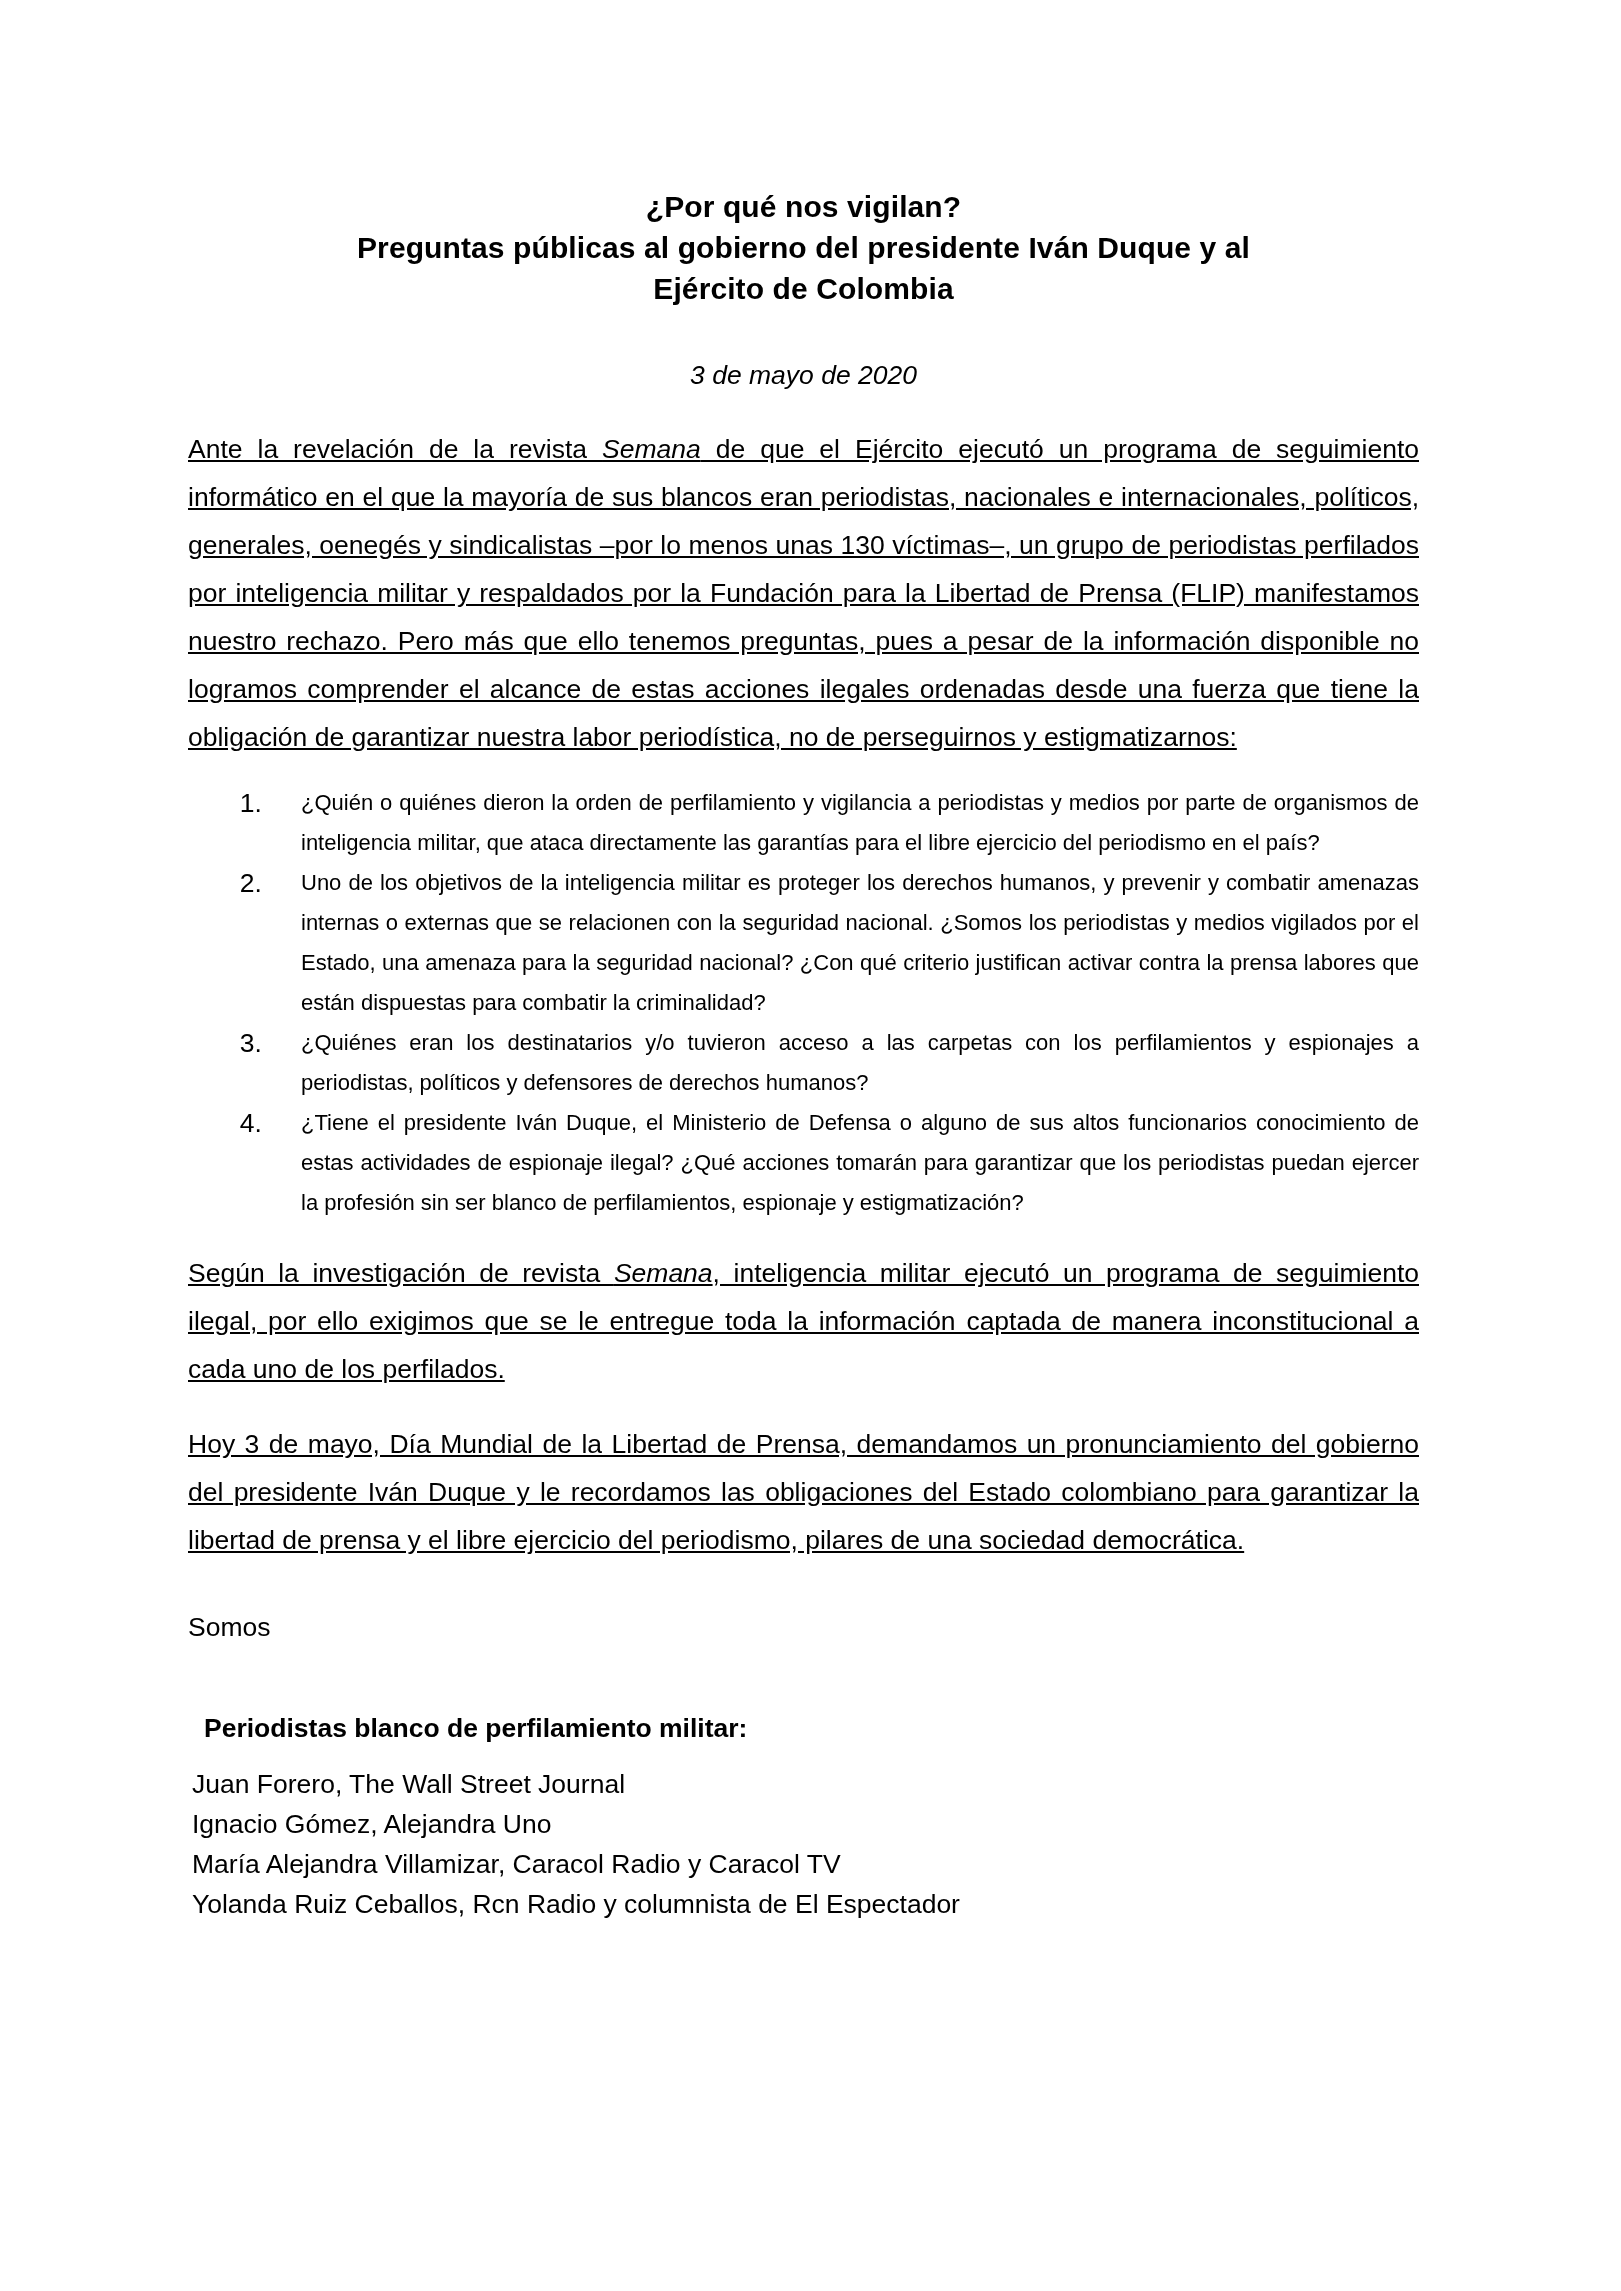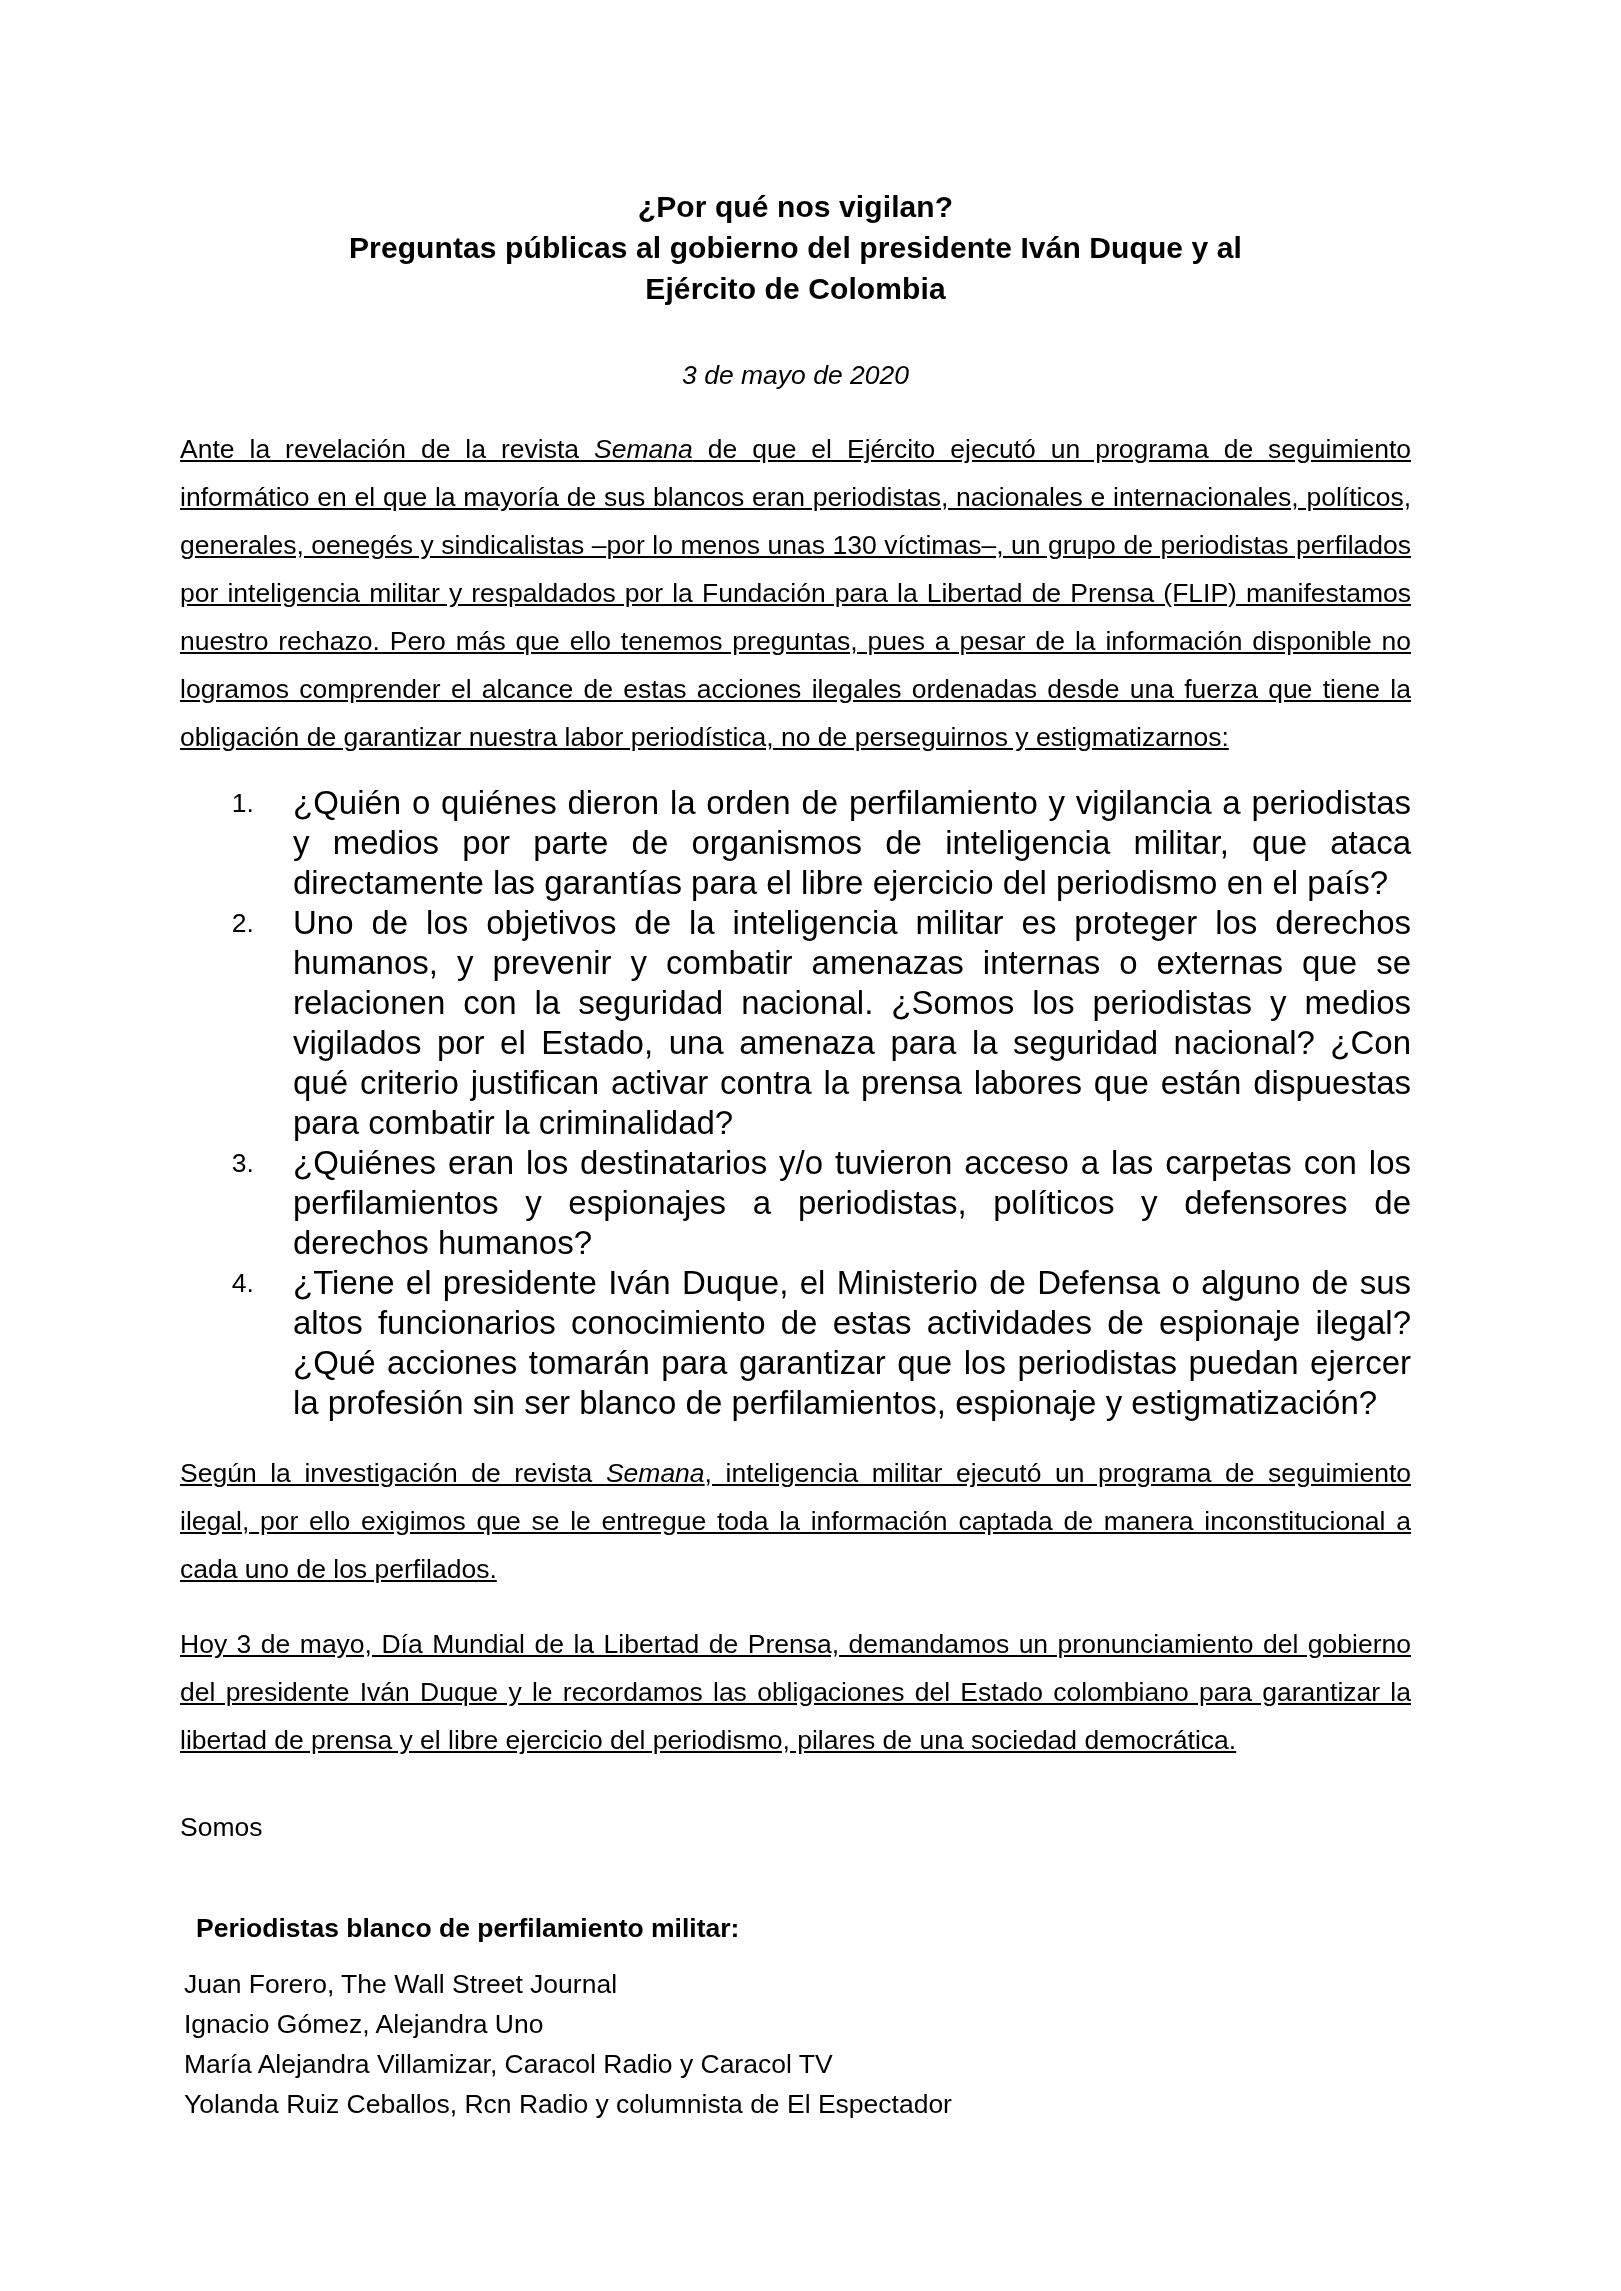--- a/index.html
+++ b/index.html
@@ -15,21 +15,21 @@
     background: #ffffff;
     margin: 0 auto;
     box-sizing: border-box;
     padding: 0;
     overflow: hidden;
     font-family: "Liberation Sans", sans-serif;
     color: #000000;
   }
   .content {
     position: absolute;
-    left: 180px;
+    left: 188px;
     top: 0;
     width: 1231px;
   }
 
   
   .doc-title {
     text-align: center;
     font-weight: bold;
     font-size: 30px;
     line-height: 41px;
@@ -71,21 +71,21 @@
   
   ol.questions {
     margin: 0;
     padding: 21.6px 0 0 0;
     list-style: none;
     counter-reset: qnum;
   }
   ol.questions > li {
     position: relative;
     counter-increment: qnum;
-    font-size: 33px;
+    font-size: 22px;
     line-height: 40px;
     text-align: justify;
     text-justify: inter-word;
     padding-left: 69px;
     margin-left: 44px;
     margin-bottom: 0;
   }
   ol.questions > li::before {
     content: counter(qnum) ".";
     position: absolute;

